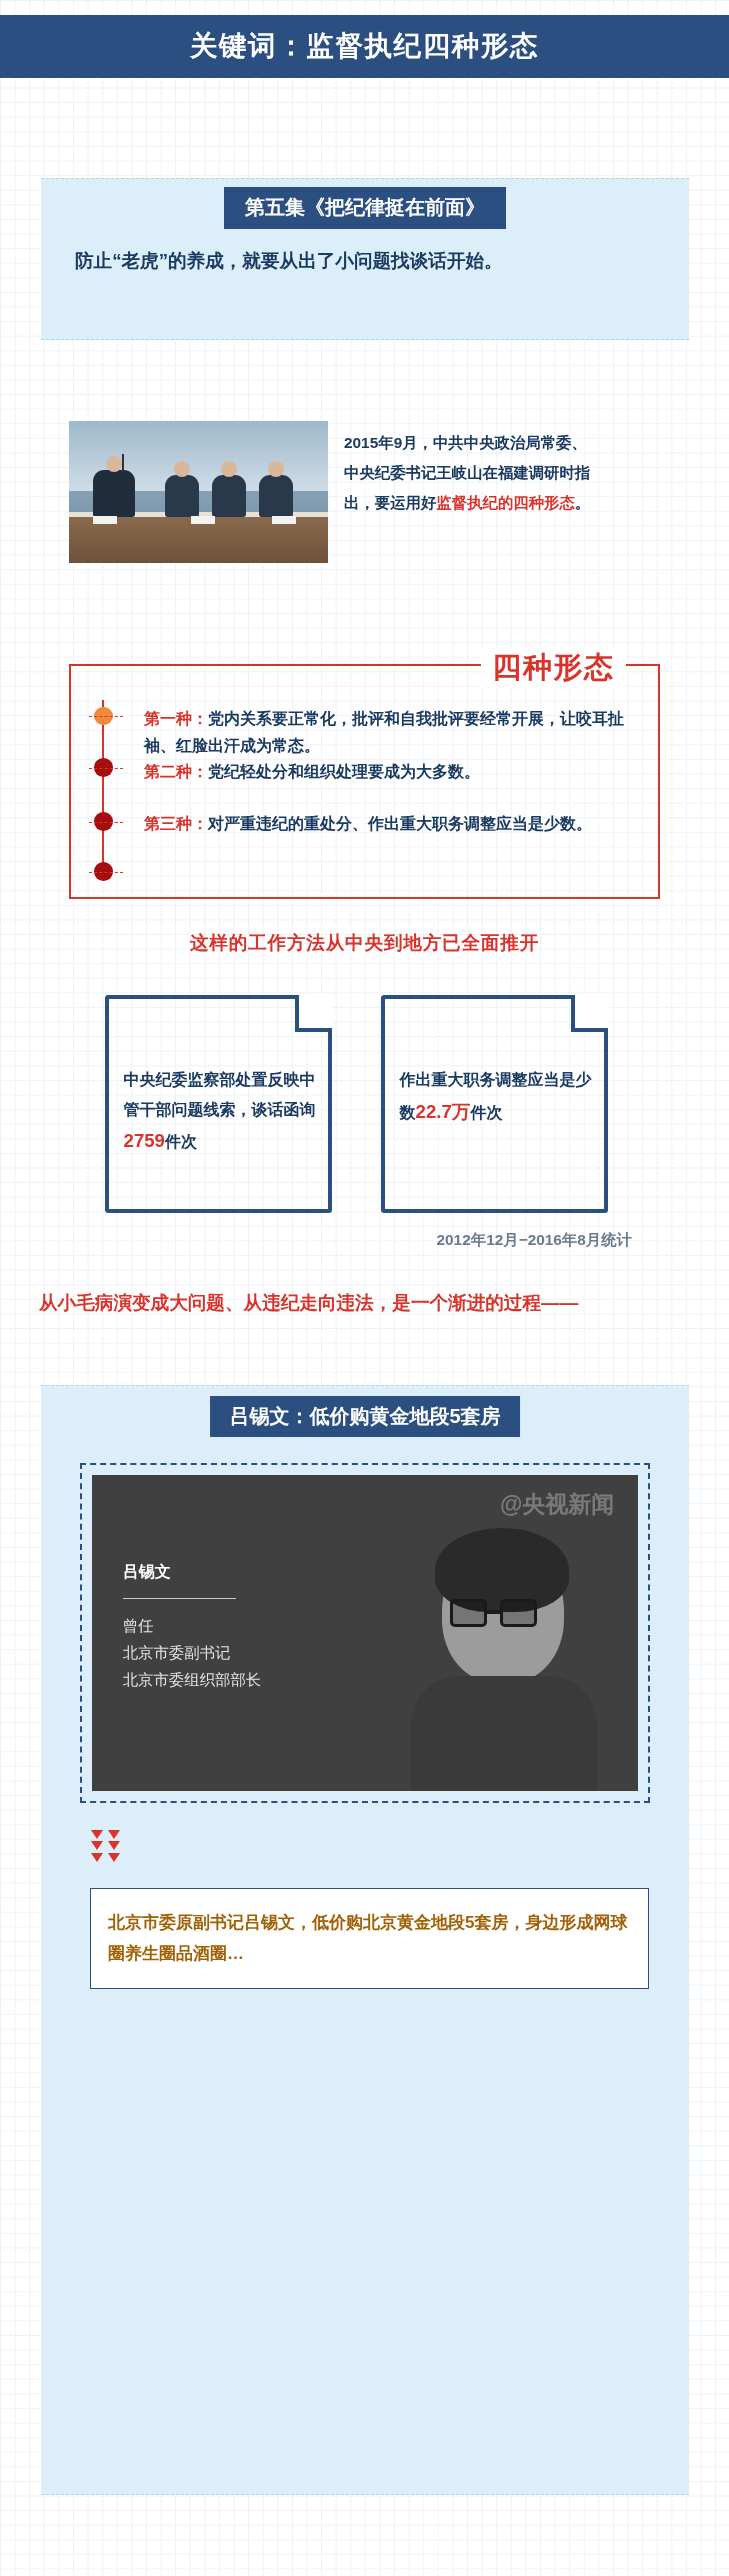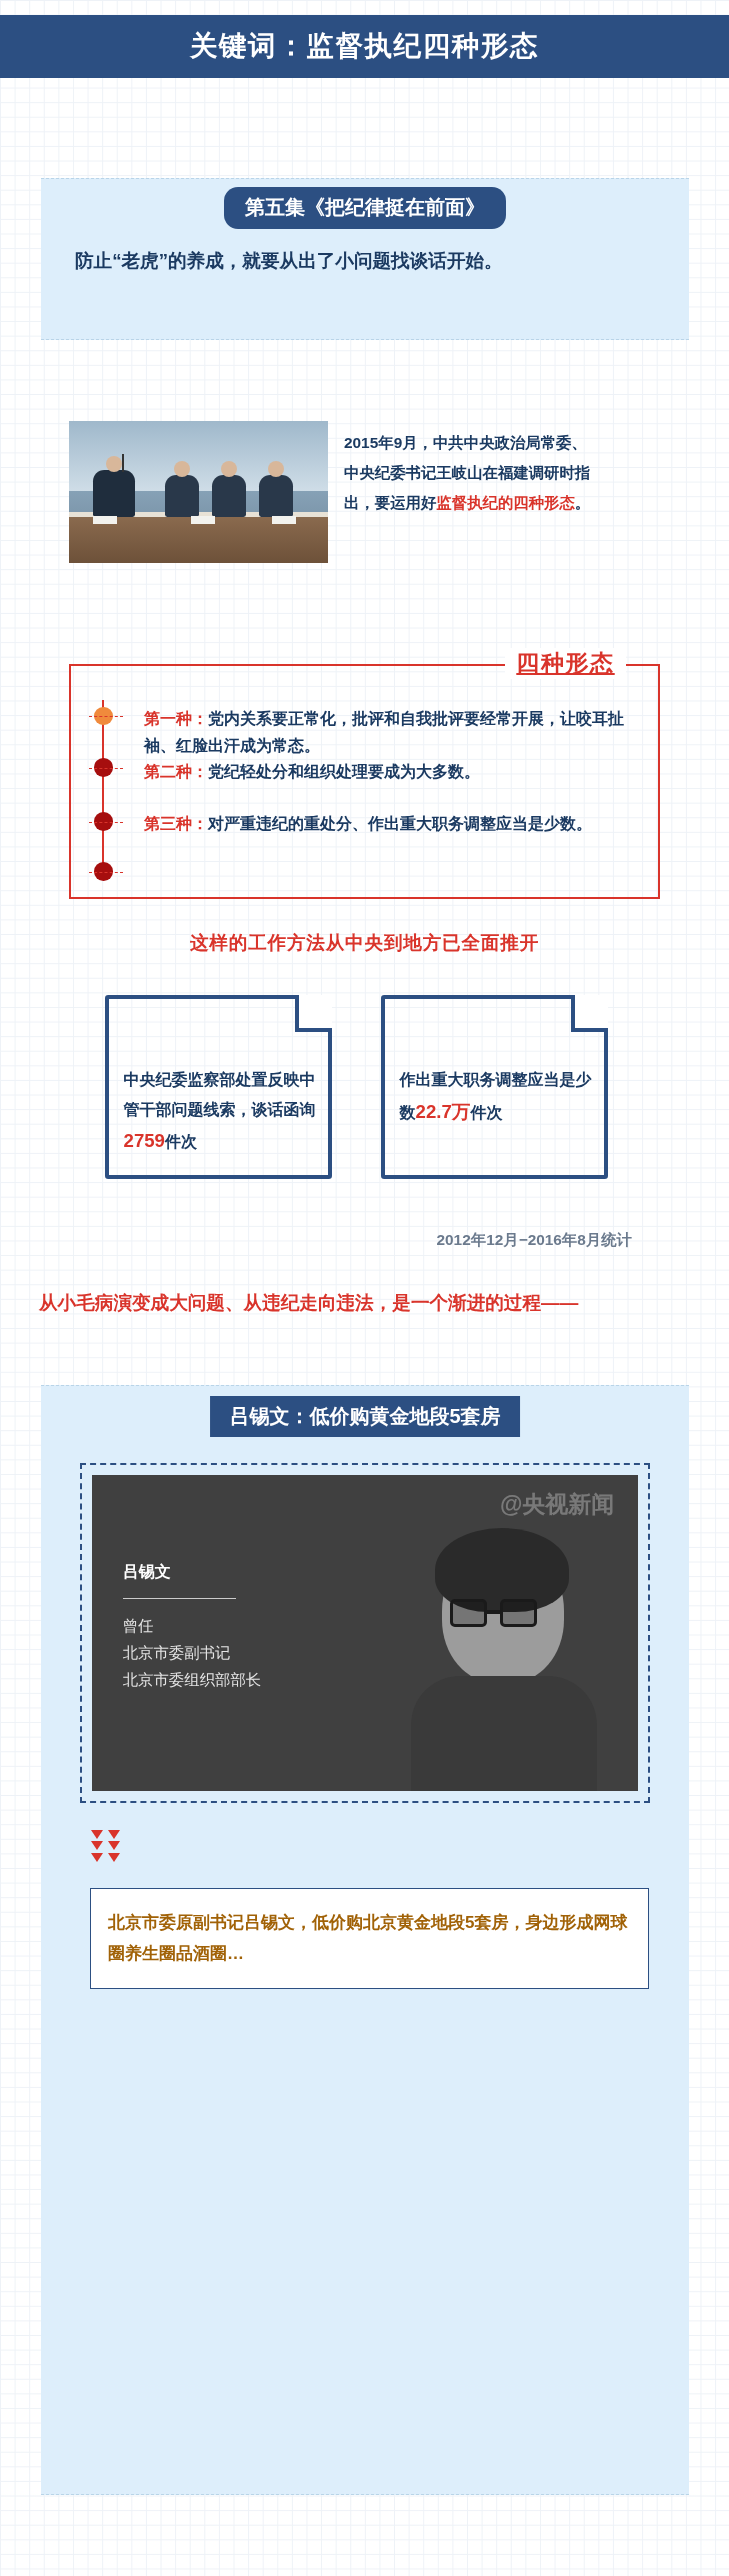--- a/index.html
+++ b/index.html
@@ -48,21 +48,20 @@
   .episode-badge {
     position: absolute;
     left: 50%; top: 8px;
     transform: translateX(-50%);
     background: #2c4f82;
     color: #fff;
     font-size: 20px;
     font-weight: bold;
     padding: 7.3px 21px;
     white-space: nowrap;
-    border-radius: 14px;
   }
   .episode-text {
     position: absolute;
     left: 34px; top: 66px;
     width: 580px;
     color: #1b3a61;
     font-size: 18.6px;
     line-height: 1.75;
     font-weight: bold;
   }
@@ -128,24 +127,23 @@
     left: 69px; top: 664px;
     width: 591px; height: 235px;
     border: 2.4px solid #d9342b;
   }
   .forms-title {
     position: absolute;
     right: 32px; top: -18px;
     background: #ffffff;
     padding: 0 11.3px;
     color: #d9342b;
-    font-size: 23px;
+    font-size: 29px;
     font-weight: bold;
     letter-spacing: 1.6px;
-    text-decoration: underline;
   }
   .timeline {
     position: absolute;
     left: 31px; top: 34px;
     width: 2.4px; height: 170px;
     background: #d9342b;
   }
   .node {
     position: absolute;
     left: -8px;
@@ -191,21 +189,21 @@
     color: #d9342b;
     font-size: 18.6px;
     font-weight: bold;
     letter-spacing: 0.8px;
   }
 
   
   .doc {
     position: absolute;
     top: 995px;
-    width: 227px; height: 184px;
+    width: 227px; height: 218px;
     border: 4px solid #2c4f82;
     border-radius: 3.2px;
   }
   .doc.left { left: 105px; }
   .doc.right { left: 381px; }
   .doc .fold {
     position: absolute;
     right: -4px; top: -4px;
     width: 37px; height: 37px;
     background: #ffffff;

